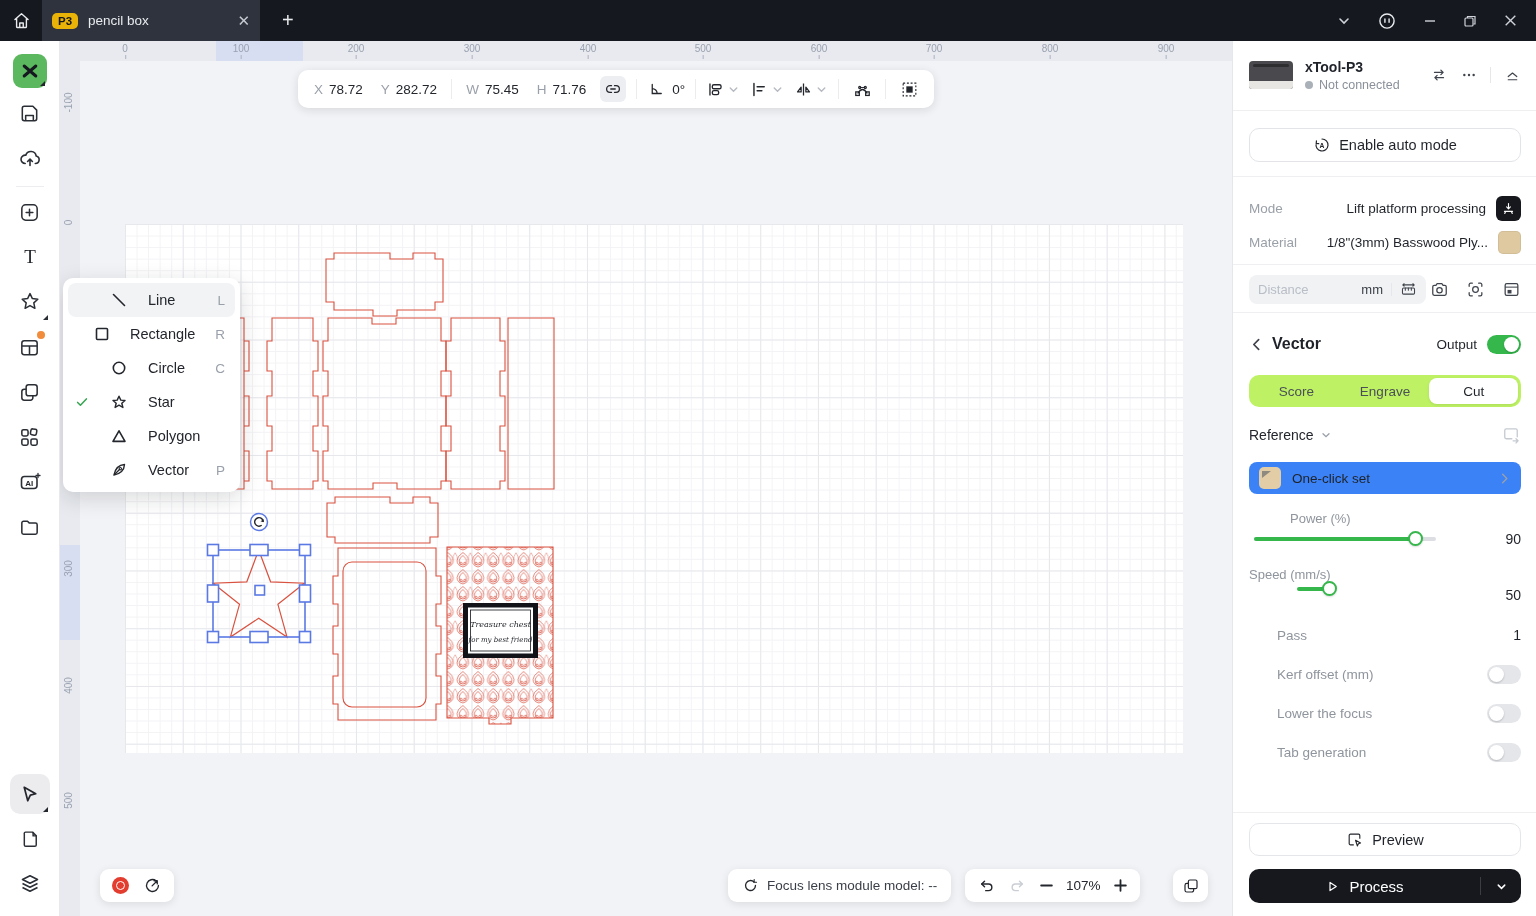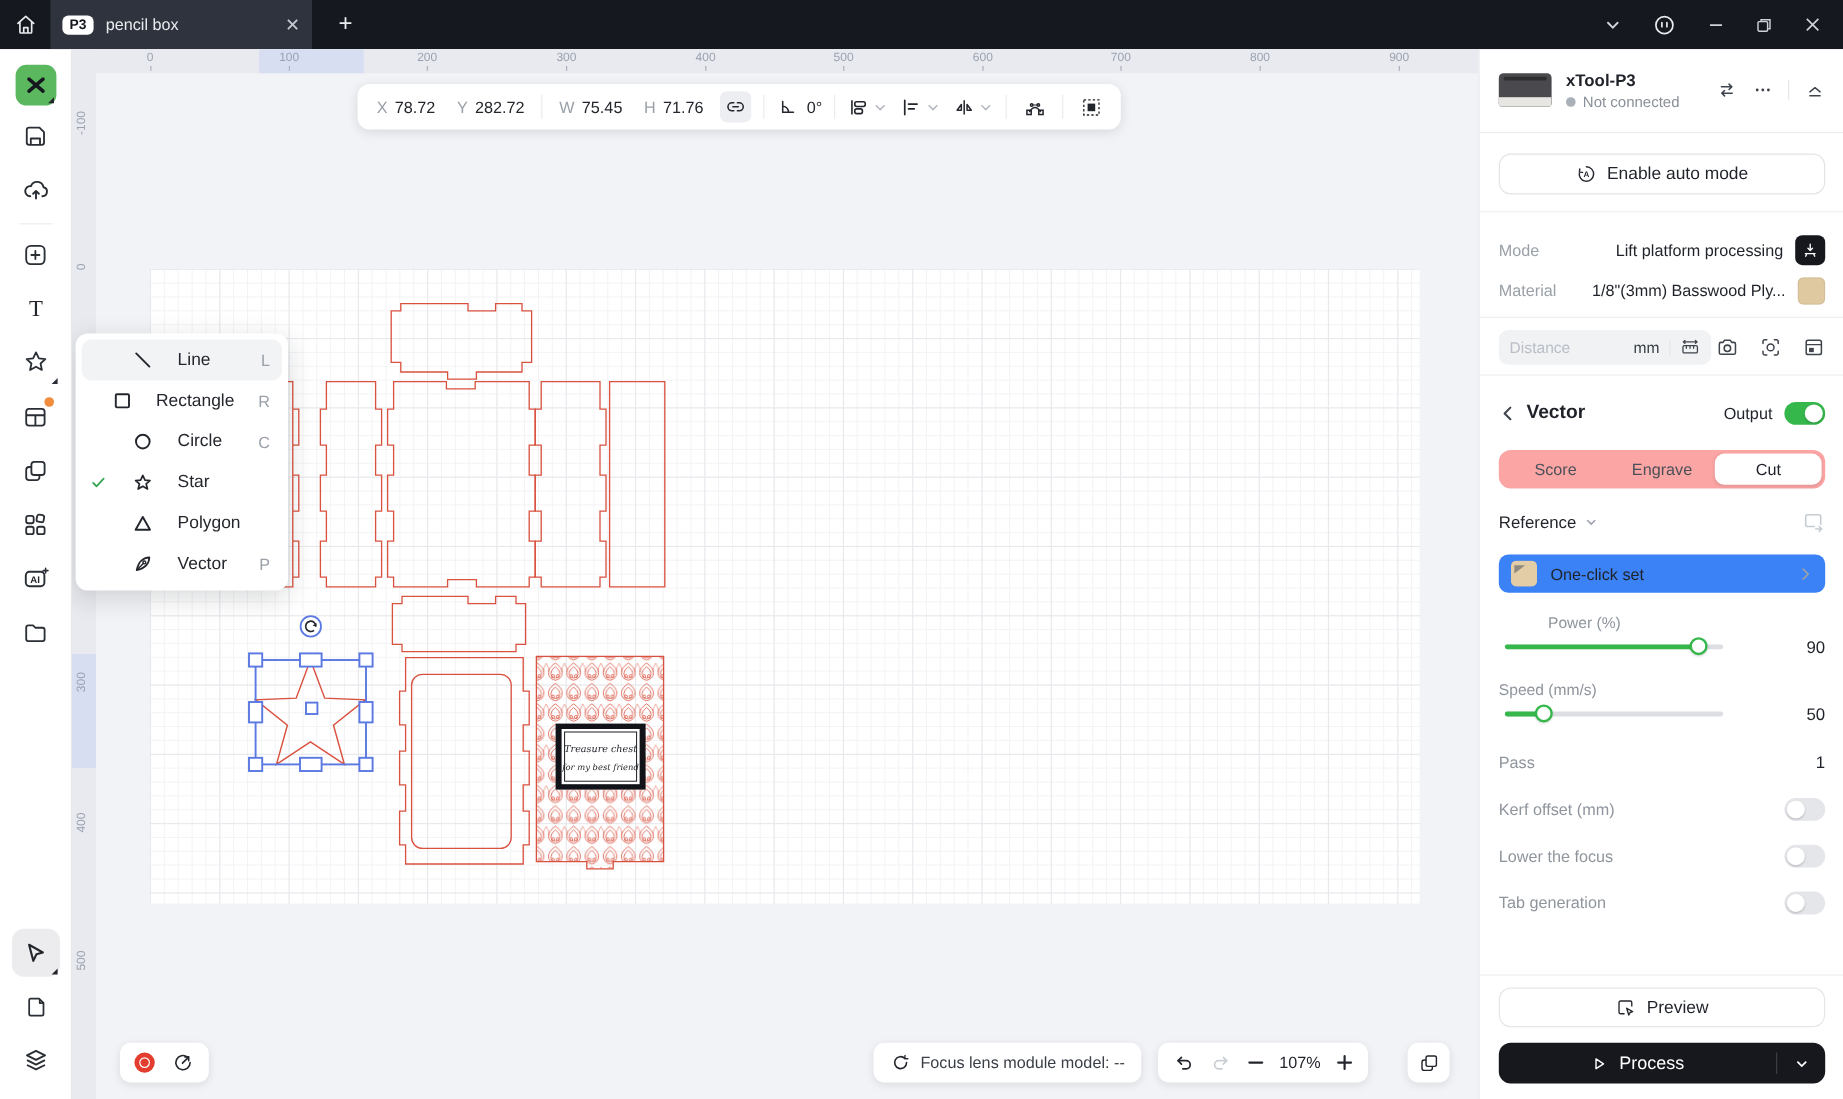--- a/index.html
+++ b/index.html
@@ -3,21 +3,21 @@
 <meta charset="utf-8">
 <style>
   * { margin:0; padding:0; box-sizing:border-box; }
   html,body { width:1536px; height:916px; overflow:hidden; font-family:"Liberation Sans", sans-serif; background:#f2f3f6; }
   .app { position:relative; width:1536px; height:916px; }
 
   
   .titlebar { position:absolute; top:0; left:0; width:1536px; height:41px; background:#15181e; display:flex; align-items:center; }
   .tb-home { width:42px; height:41px; display:flex; align-items:center; justify-content:center; }
   .tab { height:41px; width:218px; background:#2e333d; display:flex; align-items:center; padding:0 10px; gap:10px; }
-  .tab-badge { background:#ffffff; color:#15181e; font-size:11.5px; font-weight:bold; border-radius:5px; padding:2px 6px; }
+  .tab-badge { background:#eab308; color:#15181e; font-size:11.5px; font-weight:bold; border-radius:5px; padding:2px 6px; }
   .tab-title { color:#e9ebee; font-size:13.5px; flex:1; }
   .tab-close { color:#c6cad1; font-size:15px; cursor:default; }
   .tb-add { color:#e9ebee; font-size:20px; margin-left:22px; font-weight:300; }
   .tb-right { margin-left:auto; display:flex; align-items:center; gap:26px; padding-right:18px; color:#cfd3d9; }
 
   
   .sidebar { position:absolute; top:41px; left:0; width:60px; height:875px; background:#fff; border-right:1px solid #e8e9ec; display:flex; flex-direction:column; align-items:center; }
   .side-btn { width:40px; height:40px; display:flex; align-items:center; justify-content:center; position:relative; margin-top:5px; border-radius:10px; }
   .side-btn svg { display:block; }
   .logo { width:34px; height:34px; background:#5cb85f; border-radius:9px; display:flex; align-items:center; justify-content:center; margin-top:13px; position:relative; }
@@ -100,34 +100,34 @@
   .dist-unit { font-size:13px; color:#3a3f47; }
   .dist-icons { margin-left:auto; display:flex; gap:17px; color:#3f444c; }
   .vec-back { color:#3f444c; font-size:15px; }
   .vec-title { font-size:16px; font-weight:bold; color:#1f2329; margin-left:8px; }
   .out-label { margin-left:auto; font-size:13.5px; color:#1f2329; margin-right:10px; }
   .toggle { width:34px; height:19px; border-radius:10px; position:relative; }
   .toggle.on { background:#35b74c; }
   .toggle.off { background:#e4e6ea; }
   .toggle::after { content:""; position:absolute; top:2px; width:15px; height:15px; border-radius:50%; background:#fff; box-shadow:0 1px 2px rgba(0,0,0,.2); }
   .toggle.on::after { right:2px; } .toggle.off::after { left:2px; }
-  .seg { position:absolute; left:16px; width:272px; height:32px; background:#fca5a5; border-radius:10px; display:flex; padding:3px; }
+  .seg { position:absolute; left:16px; width:272px; height:32px; background:#bef264; border-radius:10px; display:flex; padding:3px; }
   .seg-item { flex:1; display:flex; align-items:center; justify-content:center; font-size:13.5px; color:#4b5058; border-radius:8px; }
   .seg-item.active { background:#fff; color:#1f2329; box-shadow:0 1px 3px rgba(20,24,31,.10); }
   .ref-label { font-size:14px; color:#23262c; display:flex; align-items:center; gap:6px; }
   .oneclick { position:absolute; left:16px; width:272px; height:32px; background:#3b82f6; border-radius:8px; display:flex; align-items:center; padding:0 10px; gap:11px; }
   .oc-swatch { width:22px; height:22px; border-radius:5px; overflow:hidden; }
   .oc-label { font-size:13.5px; color:#1f2329; flex:1; }
   .slider-label { font-size:13px; color:#8f959d; }
   .slider-row { position:absolute; left:16px; width:272px; height:16px; display:flex; align-items:center; }
   .track { position:relative; width:182px; height:4px; border-radius:2px; background:#dcdee3; margin-left:5px; }
   .track .fill { position:absolute; left:0; top:0; height:4px; border-radius:2px; background:#35b74c; }
   .track .thumb { position:absolute; top:-6px; width:15px; height:15px; border-radius:50%; background:#fff; border:2.5px solid #35b74c; box-shadow:0 1px 2px rgba(0,0,0,.15); }
   .slider-val { margin-left:auto; font-size:14px; color:#1f2329; }
-  .t-row-label { font-size:13.5px; color:#8f959d; }
+  .t-row-label { font-size:13.5px; color:#8f959d;margin-left:28px; }
   .t-row .toggle { margin-left:auto; }
   .btn-preview { position:absolute; left:16px; width:272px; height:33px; border:1px solid #e4e6ea; border-radius:10px; background:#fff;
     display:flex; align-items:center; justify-content:center; gap:9px; font-size:14.5px; color:#1f2329; }
   .btn-process { position:absolute; left:16px; width:272px; height:34px; background:#16181d; border-radius:10px; display:flex; align-items:center; color:#fff; }
   .bp-main { flex:1; display:flex; align-items:center; justify-content:center; gap:9px; font-size:15px; }
   .bp-split { width:1px; height:18px; background:#3a3d44; }
   .bp-caret { width:40px; display:flex; align-items:center; justify-content:center; }
 </style>
 </head>
 <body>
@@ -668,21 +668,21 @@
       <div class="track">
         <div class="fill" style="width:162px;"></div>
         <div class="thumb" style="left:154px;"></div>
       </div>
       <span class="slider-val">90</span>
     </div>
 
     <div class="rrow" style="top:526px;">
         <span class="slider-label">Speed (mm/s)</span>
       </div>
-    <div class="slider-row" style="top:546px;">
+    <div class="slider-row" style="top:546px;flex-direction:column;">
       <div class="track">
         <div class="fill" style="width:33px;"></div>
         <div class="thumb" style="left:25px;"></div>
       </div>
       <span class="slider-val">50</span>
     </div>
 
     <div class="rrow" style="top:583px; height:22px;">
       <span class="t-row-label">Pass</span>
       <span class="kv-value" style="font-size:14px;">1</span>

